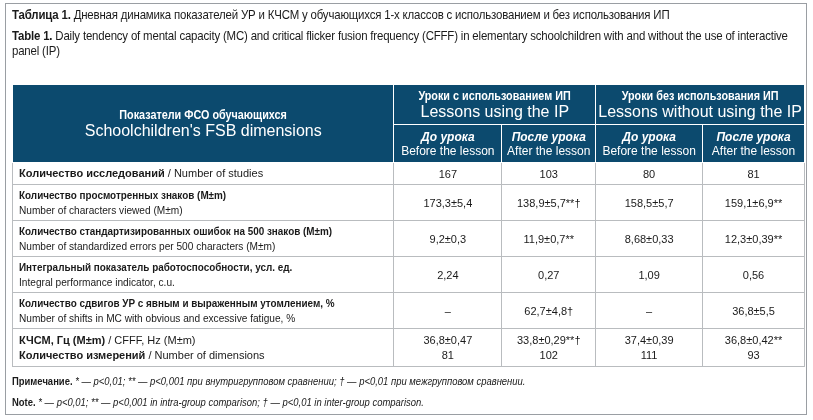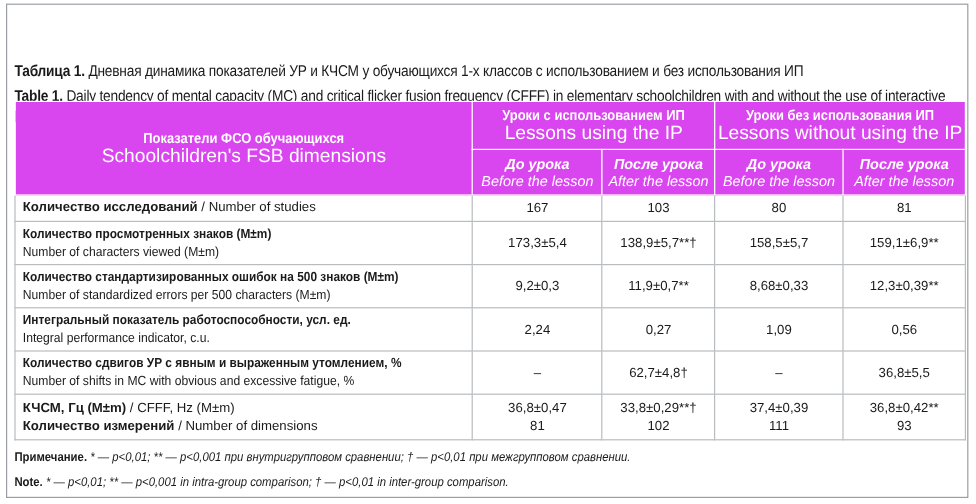--- a/index.html
+++ b/index.html
@@ -1,36 +1,36 @@
 <!DOCTYPE html>
 <html><head>
 <meta charset="utf-8">
 <style>
   html, body { margin:0; padding:0; background:#ffffff; }
   body { width:813px; height:420px; overflow:hidden; position:relative;
          font-family:"Liberation Sans", sans-serif; color:#1a1a1a; }
   .frame { position:absolute; left:5px; top:3px; width:802px; height:412px;
            border:1px solid #9a9ea3; box-sizing:border-box; }
   .caption { position:absolute; left:12px; top:7px; width:790px;
-             font-size:13px; line-height:15px; letter-spacing:-0.2px;margin-top:44px; }
+             font-size:13px; line-height:15px; letter-spacing:-0.2px; }
   .caption .ru { transform:scaleX(0.88); transform-origin:left; width:113%; }
   .caption .en { margin-top:6px; transform:scaleX(0.88); transform-origin:left; width:113%; }
   .caption b { font-weight:bold; }
 
   table.data { position:absolute; left:12px; top:84px; width:793px;
                border-collapse:collapse; font-size:11px; }
   table.data td, table.data th { border:1px solid #b9bcbf; padding:0; }
-  table.data thead th { background:#d946ef; color:#ffffff; font-weight:normal;
+  table.data thead th { background:#0c4a6e; color:#ffffff; font-weight:normal;
                         border-color:#ffffff; text-align:center; }
   .hdr-main { height:40px; }
   .hdr-sub { height:38px; }
   .th-ru { font-weight:bold; font-size:12px; display:block; }
   .th-en { font-size:16px; display:block; }
   .th-sub-ru { font-weight:bold; font-style:italic; font-size:12px; display:block; }
-  .th-sub-en { font-style:italic; font-size:12px; display:block; }
+  .th-sub-en { font-size:12px; display:block; }
   .cond { transform:scaleX(0.9); display:inline-block; }
 
   table.data tbody td { text-align:center; vertical-align:middle; font-size:11px; color:#1a1a1a; }
   table.data tbody td.label { text-align:left; padding-left:6px; font-size:11px; line-height:15px; }
   .lbl-ru { font-weight:bold; display:block; transform:scaleX(0.9); transform-origin:left; width:111%; }
   .lbl-en { display:block; transform:scaleX(0.92); transform-origin:left; width:108%; }
   .inline-ru { font-weight:bold; }
   .row-single { height:22px; }
   .row-double { height:36px;padding-left:46px; }
   .row-last { height:38px; }

